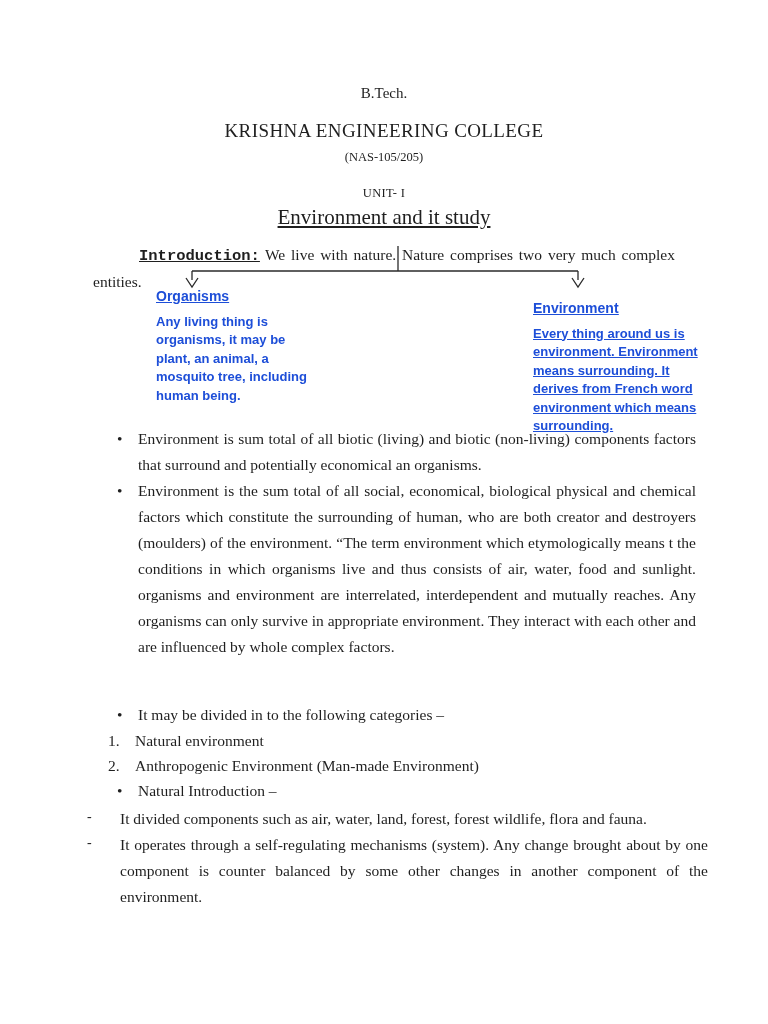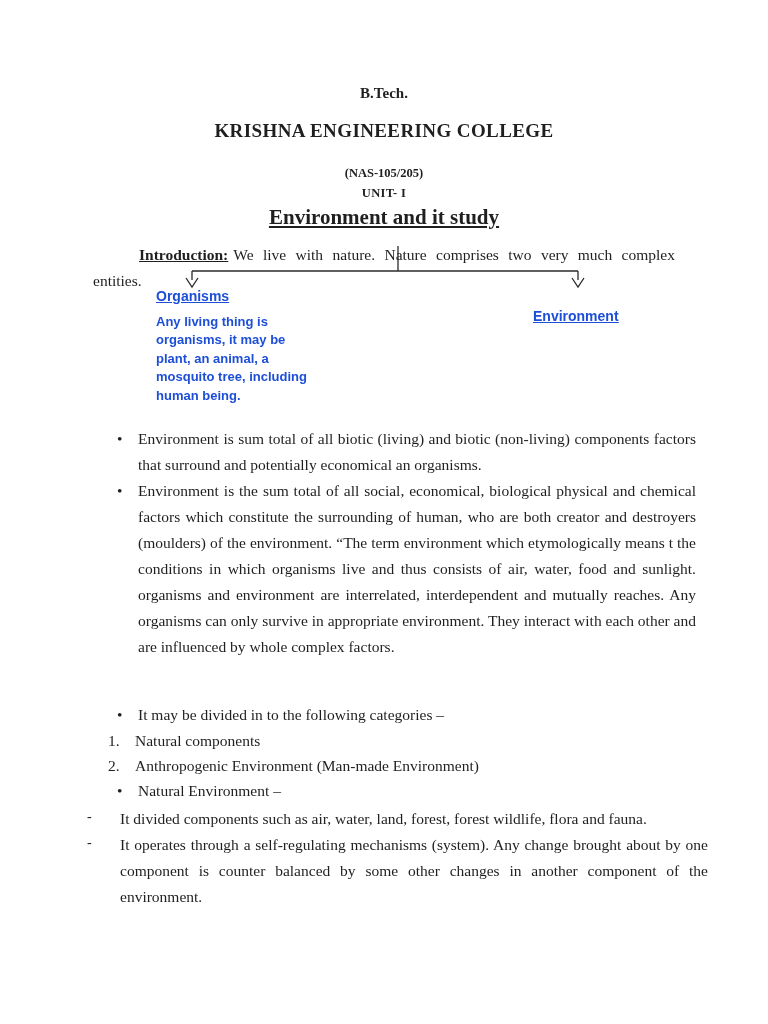--- a/index.html
+++ b/index.html
@@ -2,42 +2,42 @@
 <html><head>
 <meta charset="utf-8">
 <style>
   html, body { margin:0; padding:0; }
   body {
     width:768px; height:1024px; background:#ffffff;
     font-family:"Liberation Serif", serif; color:#1f1f1f;
   }
   .page { position:relative; width:768px; height:1024px; background:#ffffff; overflow:hidden; }
 
-  .hline { position:absolute; left:0; width:768px; text-align:center; font-weight:bold; white-space:nowrap; }
+  .hline { position:absolute; left:0; width:768px; text-align:center; font-weight:normal; white-space:nowrap; }
   .h-degree  { top:85px;  font-size:15px; }
   .h-college { top:120px; font-size:19px; letter-spacing:0.4px;text-align:center; }
   .h-course  { top:147px; font-size:13px; letter-spacing:0.2px; }
-  .h-code    { top:166px; font-size:12.5px; }
+  .h-code    { top:150px; font-size:12.5px; }
   .h-unit    { top:186px; font-size:12.5px; letter-spacing:0.3px; }
   .h-title   { top:205px; font-size:21px; text-decoration:underline; }
 
   .intro {
     position:absolute; left:93px; top:226px; width:582px;
     font-size:15.5px; line-height:26px; text-align:justify; text-indent:46px;
   }
-  .intro-label { font-weight:bold; text-decoration:underline; margin-right:5px; }
+  .intro-label { font-weight:bold; text-decoration:underline; margin-right:5px;font-family:Liberation Mono, monospace; }
 
   .diagram-svg { position:absolute; left:0; top:240px; }
 
   .col {
     position:absolute; font-family:"Liberation Sans", sans-serif; font-weight:bold;
     font-size:13px; line-height:18.5px; color:#1d4ed8;
   }
   .col-left  { left:156px; top:287px; width:160px; }
-  .col-right { left:533px; top:307px; width:166px;text-decoration:underline; }
+  .col-right { left:533px; top:299px; width:166px;text-decoration:underline; }
   .col-heading { display:block; font-size:14px; text-decoration:underline; margin-bottom:7px; }
 
   .li { position:absolute; font-size:15.5px; line-height:26px; text-align:justify; }
   .li .marker { position:absolute; left:0; top:0; }
   .li-bullet { left:117px; width:558px; padding-left:21px; }
   .li-num    { left:108px; width:567px; padding-left:27px; }
   .li-dash   { left:87px;  width:588px; padding-left:33px; }
   .li-dash .marker { font-size:14px; top:-2px; }
   .li-plain  { left:138px; width:537px; }
 
@@ -75,51 +75,52 @@
     </g>
   </svg>
 
   <div class="col col-left">
     <span class="col-heading">Organisms</span>
     <span>Any living thing is organisms, it may be plant, an animal, a mosquito tree, including human being.</span>
   </div>
 
   <div class="col col-right">
     <span class="col-heading">Environment</span>
+    <span>Every thing around us is environment. Environment means surrounding. It derives from French word environment which means surrounding.</span>
   </div>
 
   <div class="li li-bullet t-0">
     <span class="marker">•</span>
     <span>Environment is sum total of all biotic (living) and biotic (non-living) components factors that surround and potentially economical an organisms.</span>
   </div>
 
   <div class="li li-bullet t-1">
     <span class="marker">•</span>
     <span>Environment is the sum total of all social, economical, biological physical and chemical factors which constitute the surrounding of human, who are both creator and destroyers (moulders) of the environment. “The term environment which etymologically means t the conditions in which organisms live and thus consists of air, water, food and sunlight. organisms and environment are interrelated, interdependent and mutually reaches. Any organisms can only survive in appropriate environment. They interact with each other and are influenced by whole complex factors.</span>
   </div>
 
 
   <div class="li li-bullet t-3">
     <span class="marker">•</span>
     <span>It may be divided in to the following categories –</span>
   </div>
 
   <div class="li li-num t-4">
     <span class="marker">1.</span>
-    <span>Natural components</span>
+    <span>Natural environment</span>
   </div>
 
   <div class="li li-num t-5">
     <span class="marker">2.</span>
     <span>Anthropogenic Environment (Man-made Environment)</span>
   </div>
 
   <div class="li li-bullet t-6">
     <span class="marker">•</span>
-    <span>Natural Environment –</span>
+    <span>Natural Introduction –</span>
   </div>
 
   <div class="li li-dash t-7">
     <span class="marker">-</span>
     <span>It divided components such as air, water, land, forest, forest wildlife, flora and fauna.</span>
   </div>
 
   <div class="li li-dash t-8">
     <span class="marker">-</span>
     <span>It operates through a self-regulating mechanisms (system). Any change brought about by one component is counter balanced by some other changes in another component of the environment.</span>

